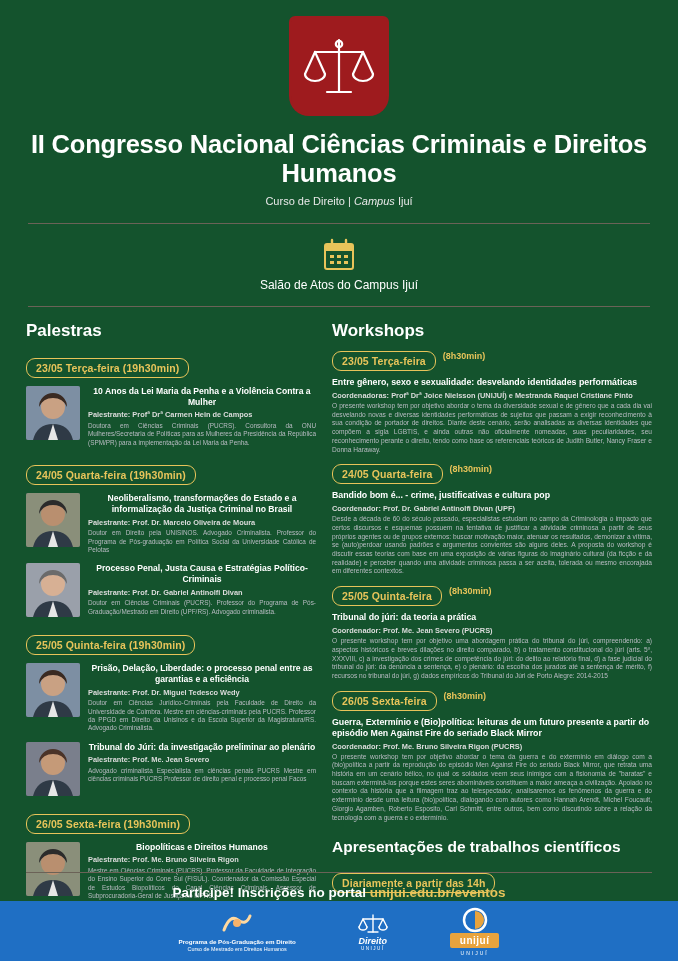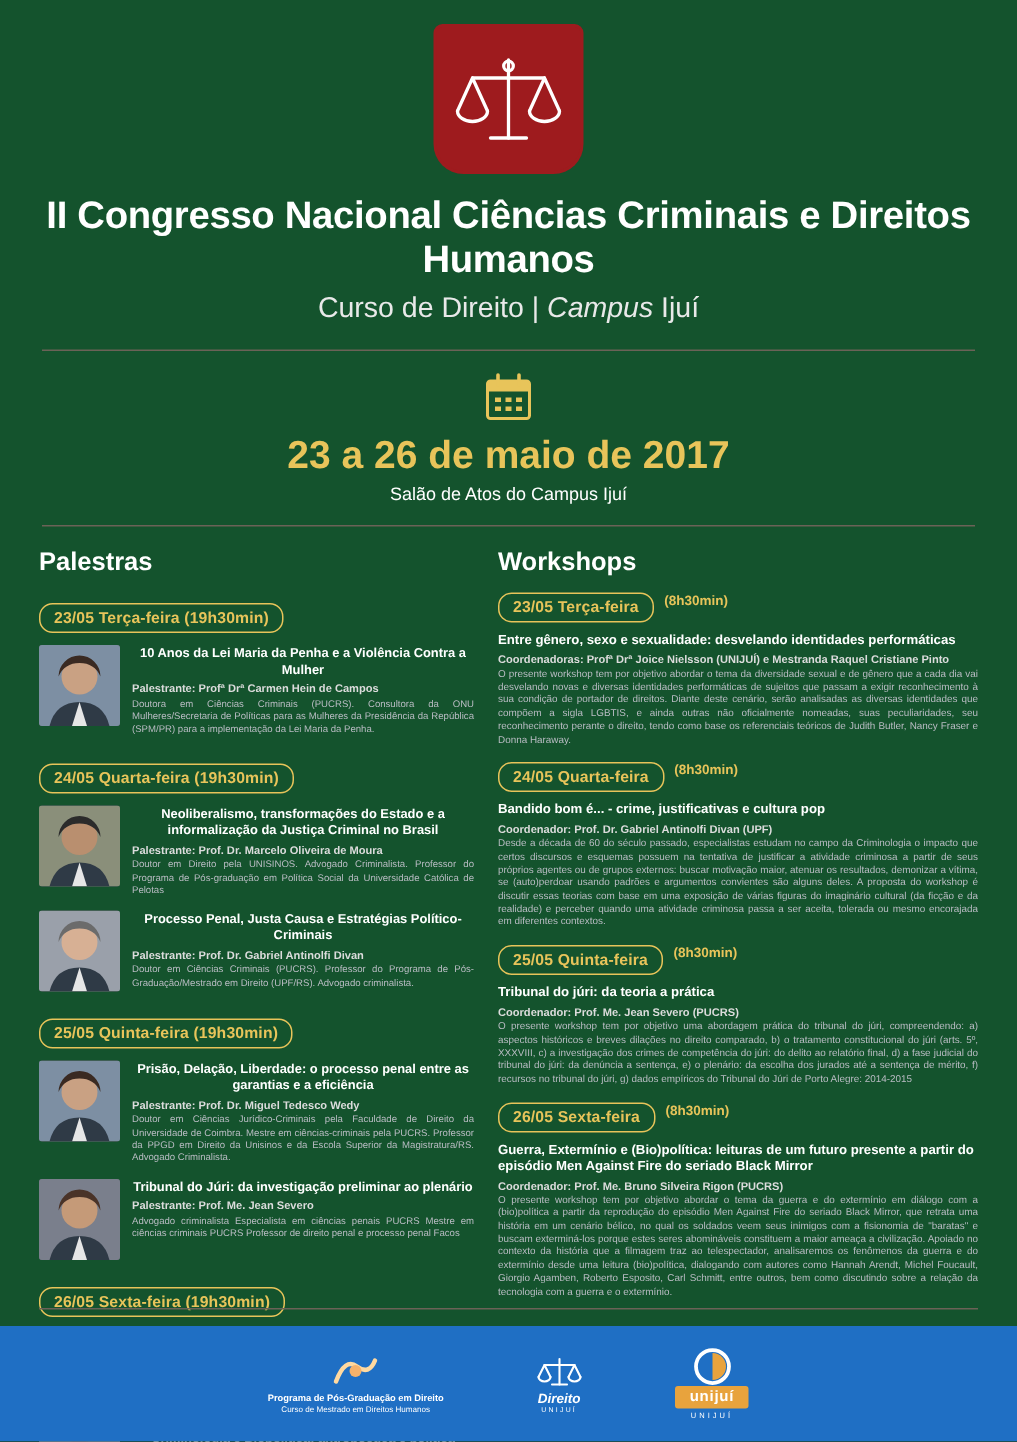--- a/index.html
+++ b/index.html
@@ -32,21 +32,21 @@
   }
   .logo-shield svg{position:absolute;left:0;top:0;}
   .title{
     font-size:25.5px;
     font-weight:bold;
     letter-spacing:-0.2px;
     margin-top:16px;
     color:#ffffff;
   }
   .subtitle{
-    font-size:19px;
+    font-size:11px;
     margin-top:7px;
     color:#e9e9e9;
     font-weight:normal;
   }
   .subtitle .it{font-style:italic;}
   .rule{
     height:1px;background:#6b6257;
     margin:16px 28px 0 28px;
   }
   
@@ -139,21 +139,21 @@
   .participate{
     position:absolute;left:0;right:0;bottom:61px;
     text-align:center;
     font-size:13.5px;font-weight:bold;color:#ffffff;
     border-top:1px solid #6b6257;
     padding-top:12px;
     margin:0 26px;
   }
   .participate .link{color:#e8c45a;}
   .footer{
-    position:absolute;left:0;right:0;bottom:0;height:77px;
+    position:absolute;left:0;right:0;bottom:0;height:60px;
     background:#1f6fc4;
     display:flex;align-items:center;justify-content:center;gap:62px;
   }
   .f-item{display:flex;flex-direction:column;align-items:center;color:#fff;}
   .f-item .f-text{font-size:6.2px;font-weight:bold;text-align:center;line-height:1.25;margin-top:2px;}
   .f-item .f-text2{font-size:5.4px;text-align:center;line-height:1.2;}
   .uni-badge{
     background:#e8a33d;color:#fff;font-size:10px;font-weight:bold;
     padding:2px 10px;border-radius:2px;letter-spacing:0.5px;
   }
@@ -198,21 +198,20 @@
         <g fill="#e8c45a">
           <rect x="8" y="17" width="4" height="3"></rect>
             <rect x="15" y="17" width="4" height="3"></rect>
             <rect x="22" y="17" width="4" height="3"></rect>
           <rect x="8" y="23" width="4" height="3"></rect>
             <rect x="15" y="23" width="4" height="3"></rect>
             <rect x="22" y="23" width="4" height="3"></rect>
         </g>
       </svg>
     </div>
-    <div class="date-main">23 a 26 de maio de 2017</div>
     <div class="date-sub">Salão de Atos do Campus Ijuí</div>
     <div class="rule2"></div>
   </div>
 
   <div class="columns">
 
     <div class="col-left">
       <div class="coltitle">Palestras</div>
       <div id="lectures"><div class="daytag">23/05 Terça-feira (19h30min)</div><div class="talk">
             <div class="photo">

